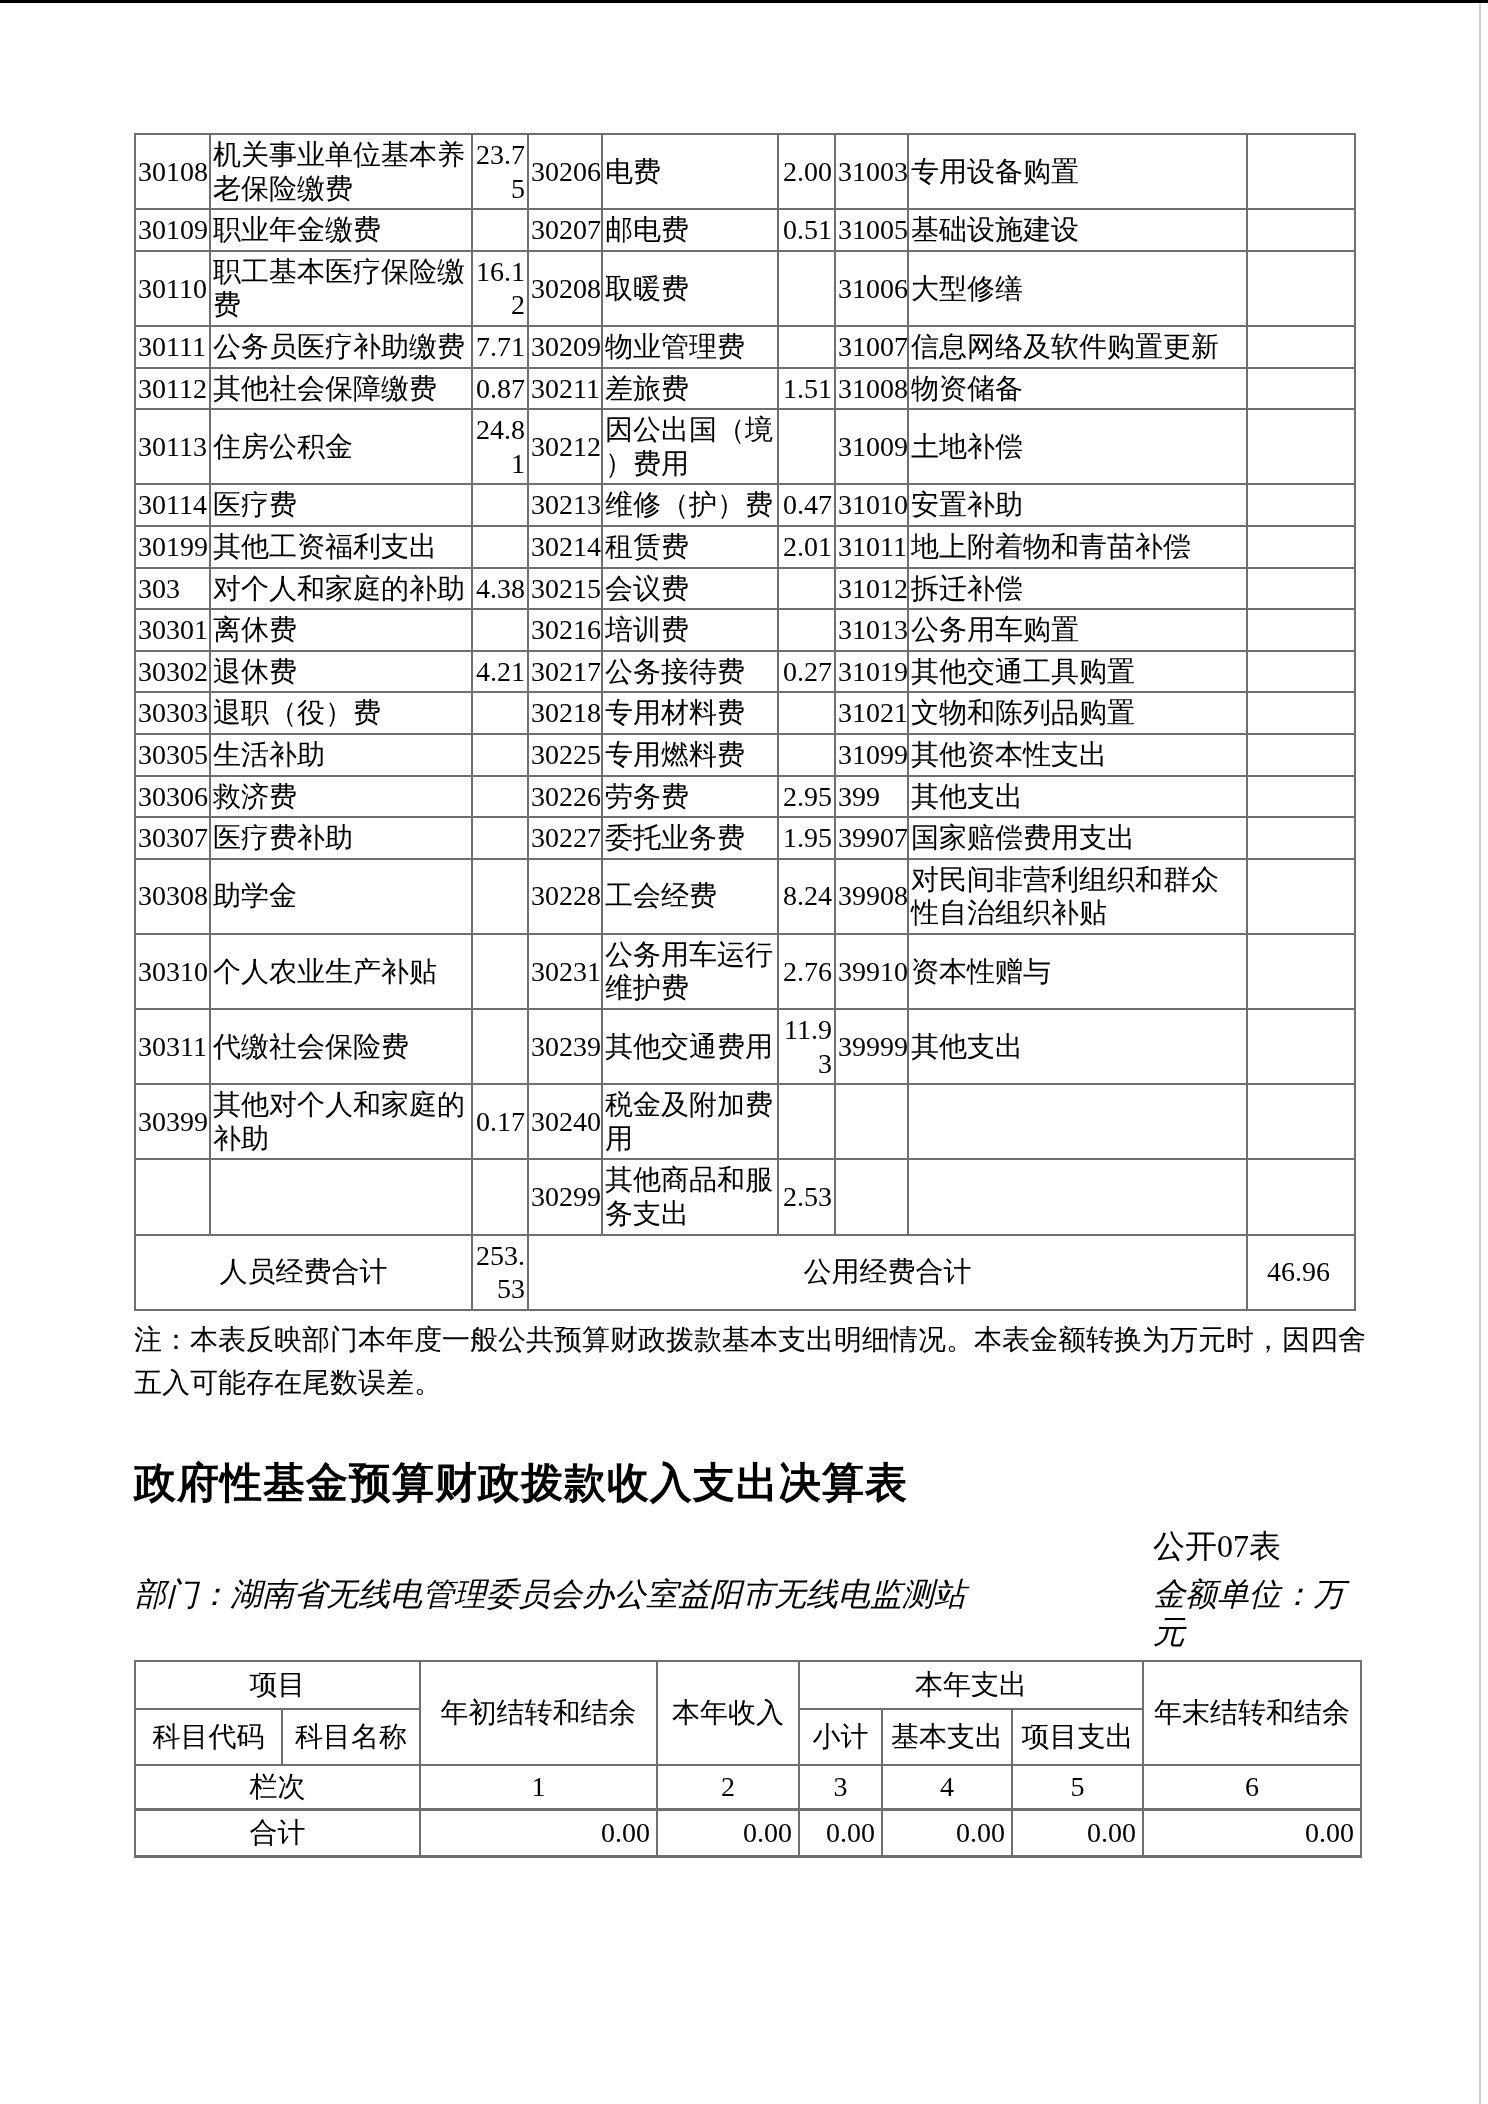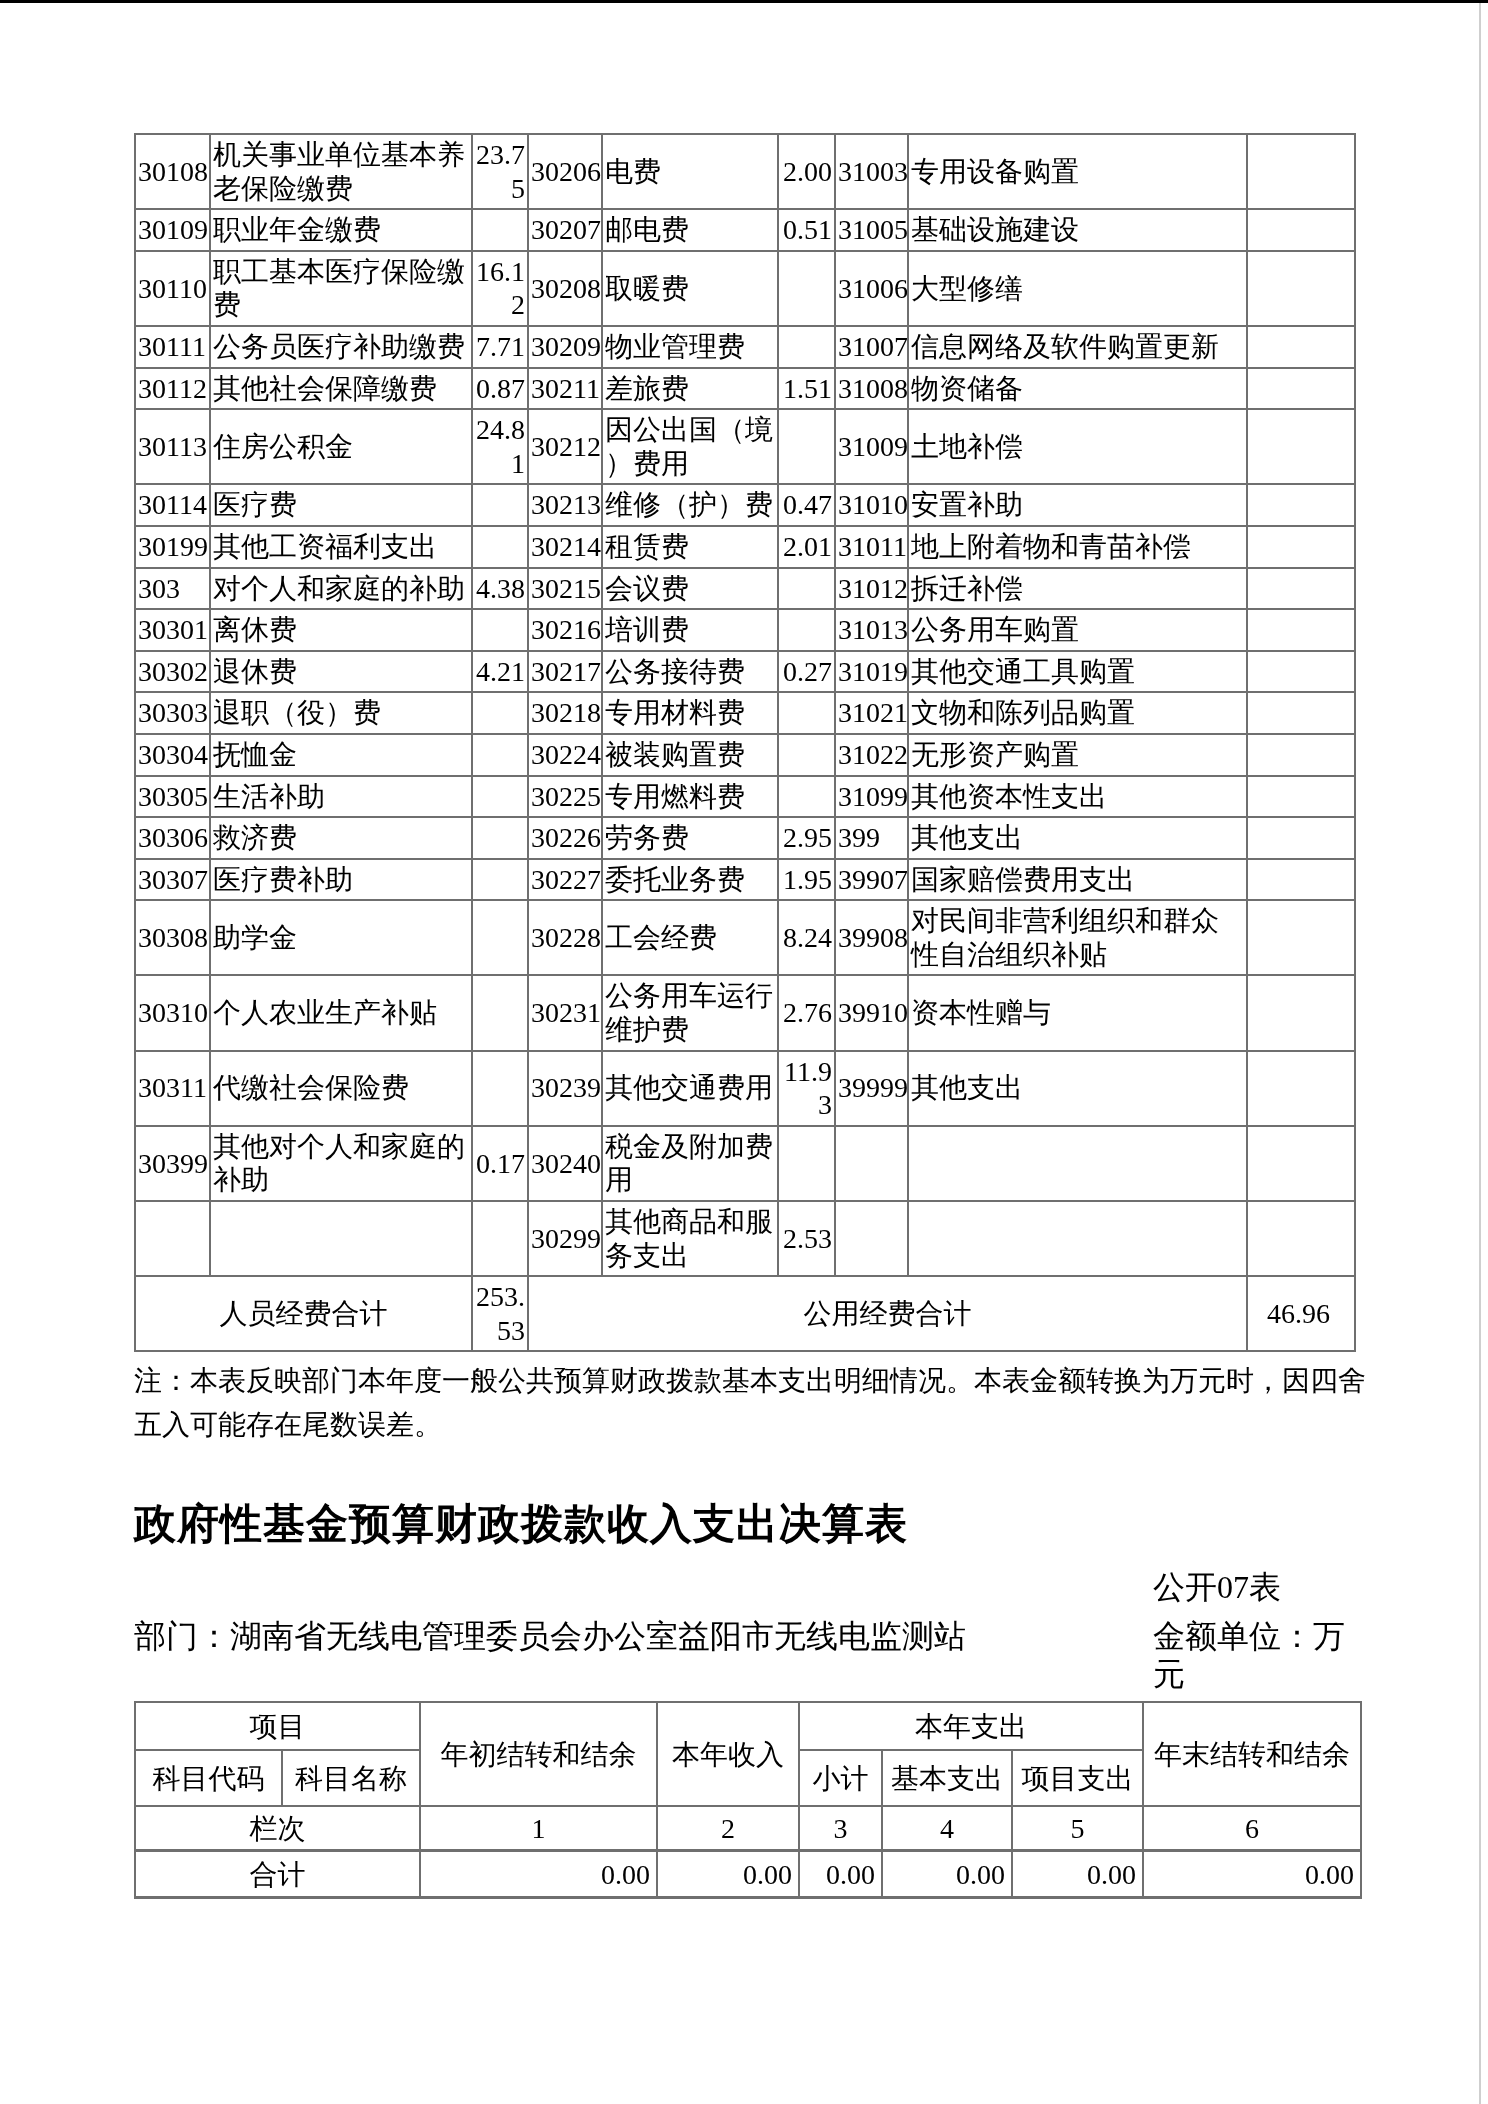--- a/index.html
+++ b/index.html
@@ -37,21 +37,21 @@
 
   .fund-title {
     margin-top:50px;
     text-align:left;
     font-size:42px; font-weight:bold;
     letter-spacing:1px;
   }
   .meta-line { display:flex; font-size:32px; line-height:1.2; }
   .meta-right { width:217px; margin-left:auto; text-align:left; }
   .meta-sheet { margin-top:16px; }
-  .meta-dept  { margin-top:10px; margin-bottom:8px; }
+  .meta-dept  { margin-top:10px; margin-bottom:8px;font-style:italic; }
 
   table.fund { border-collapse:collapse; table-layout:fixed; width:1226px; }
   table.fund td {
     border:2px solid #6f6f6f;
     font-size:28px; line-height:1.2;
     padding:2px 4px;
     text-align:center;
     vertical-align:middle;
     overflow:hidden;
   }
@@ -222,31 +222,20 @@
             <td class="c-name">退职（役）费</td>
             <td class="c-val"></td>
             <td class="c-code">30218</td>
             <td class="c-name">专用材料费</td>
             <td class="c-val"></td>
             <td class="c-code">31021</td>
             <td class="c-name">文物和陈列品购置</td>
             <td class="c-val"></td>
           </tr>
 
-          <tr>
-            <td class="c-code">30304</td>
-            <td class="c-name">抚恤金</td>
-            <td class="c-val"></td>
-            <td class="c-code">30224</td>
-            <td class="c-name">被装购置费</td>
-            <td class="c-val"></td>
-            <td class="c-code">31022</td>
-            <td class="c-name">无形资产购置</td>
-            <td class="c-val"></td>
-          </tr>
 
           <tr>
             <td class="c-code">30305</td>
             <td class="c-name">生活补助</td>
             <td class="c-val"></td>
             <td class="c-code">30225</td>
             <td class="c-name">专用燃料费</td>
             <td class="c-val"></td>
             <td class="c-code">31099</td>
             <td class="c-name">其他资本性支出</td>

